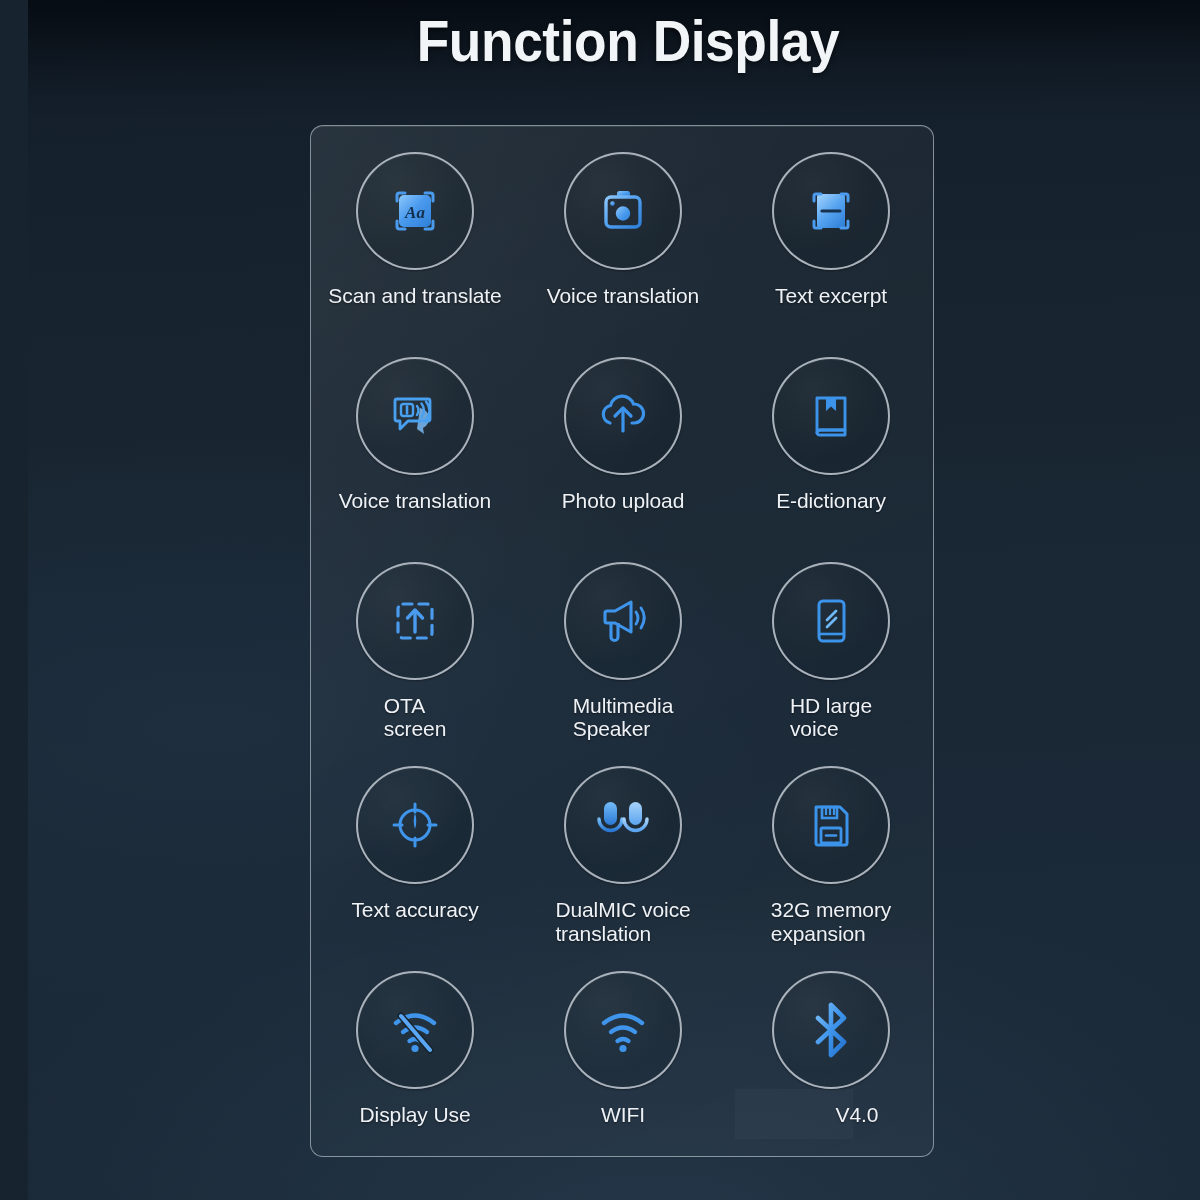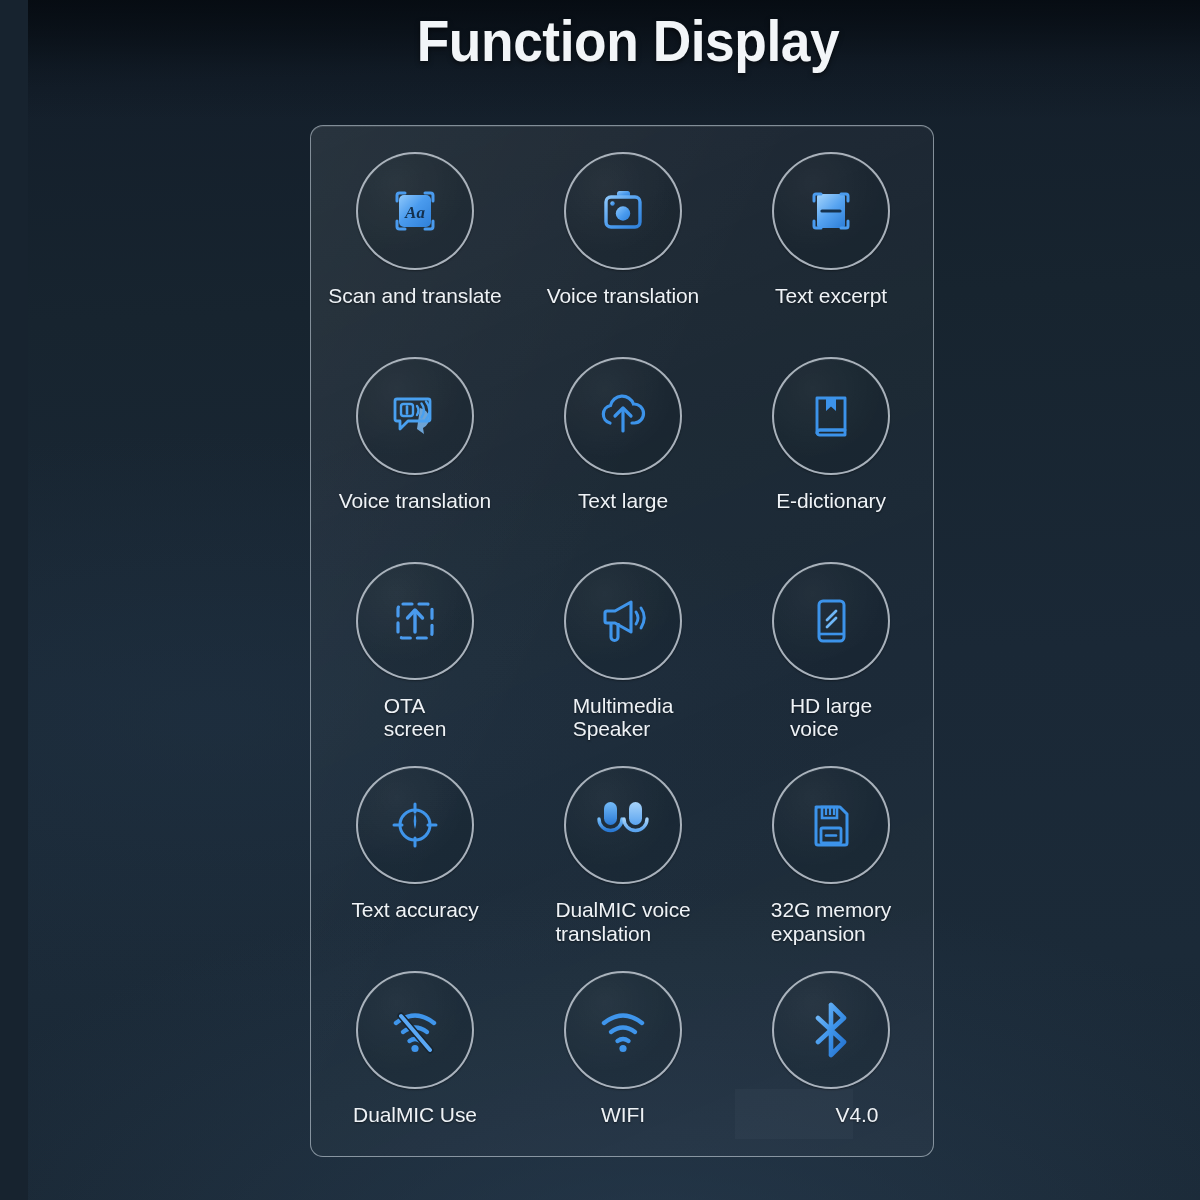--- a/index.html
+++ b/index.html
@@ -247,21 +247,21 @@
       <div class="cell">
         <div class="circle">
           <span>
             <svg width="62" height="62" viewBox="0 0 62 62">
               <path d="M18 38 a9 9 0 0 1 0.5 -17.5 a12 12 0 0 1 23 -1.5 a9.5 9.5 0 0 1 1 19 H40" fill="none" stroke="#3c93ea" stroke-width="3.2" stroke-linecap="round"></path>
               <path d="M31 46 V24" stroke="#3c93ea" stroke-width="3.2" stroke-linecap="round"></path>
               <path d="M23 31 L31 23 L39 31" fill="none" stroke="#3c93ea" stroke-width="3.2" stroke-linecap="round" stroke-linejoin="round"></path>
             </svg>
           </span>
         </div>
-        <div class="label">Text large</div>
+        <div class="label">Photo upload</div>
       </div>
 
       <div class="cell">
         <div class="circle">
           <span>
             <svg width="58" height="58" viewBox="0 0 58 58">
               <path d="M15 11 h28 v32 H18 a3 3 0 0 0 -3 3 z" fill="none" stroke="#3c93ea" stroke-width="2.9" stroke-linejoin="round"></path>
               <path d="M15 46 a3 3 0 0 1 3 -3 h25 v5 H18 a3 3 0 0 1 -3 -2 z" fill="none" stroke="#3c93ea" stroke-width="2.9" stroke-linejoin="round"></path>
               <path d="M24 11 v13 l5 -4.5 l5 4.5 V11" fill="#3c93ea"></path>
             </svg>
@@ -397,21 +397,21 @@
                 <path d="M12 22 q19 -15 38 0"></path>
                 <path d="M19 31 q12 -9 24 0"></path>
                 <path d="M25.5 40 q5.5 -4 11 0"></path>
               </g>
               <circle cx="31" cy="47.5" r="3.6" fill="#3f95eb"></circle>
               <path d="M17 15 L46 49" stroke="#17242f" stroke-width="7" stroke-linecap="round"></path>
               <path d="M17 15 L46 49" stroke="#5aa8f5" stroke-width="4" stroke-linecap="round"></path>
             </svg>
           </span>
         </div>
-        <div class="label">DualMIC Use</div>
+        <div class="label">Display Use</div>
       </div>
 
       <div class="cell">
         <div class="circle">
           <span>
             <svg width="62" height="58" viewBox="0 0 62 58">
               <g fill="none" stroke="#3f95eb" stroke-width="4.4" stroke-linecap="round">
                 <path d="M12 22 q19 -15 38 0"></path>
                 <path d="M19 31 q12 -9 24 0"></path>
                 <path d="M25.5 40 q5.5 -4 11 0"></path>

